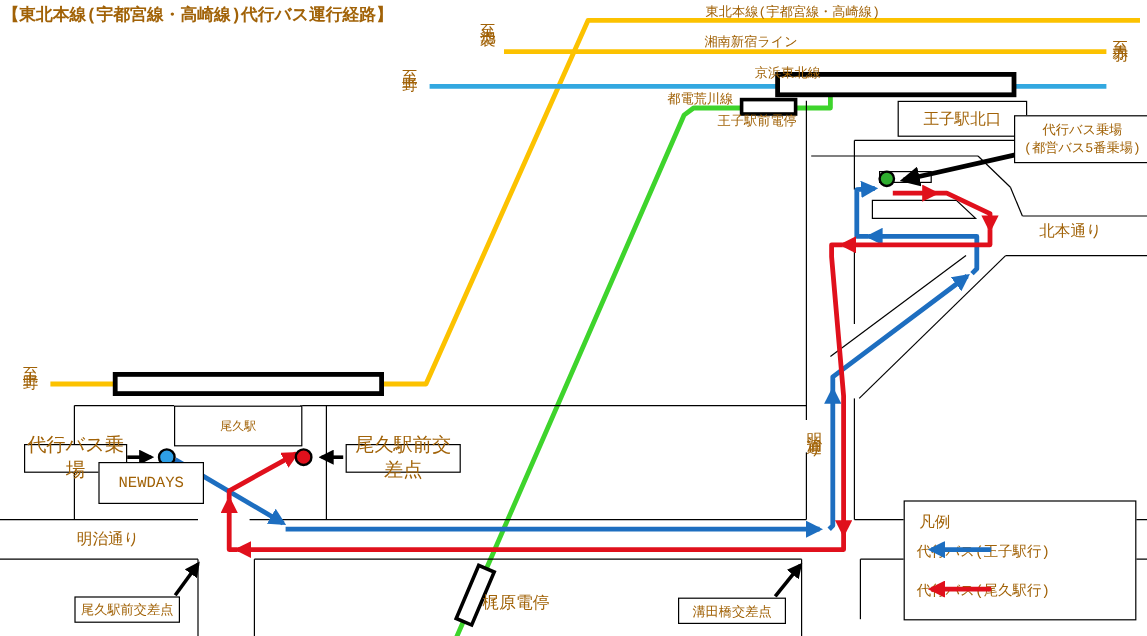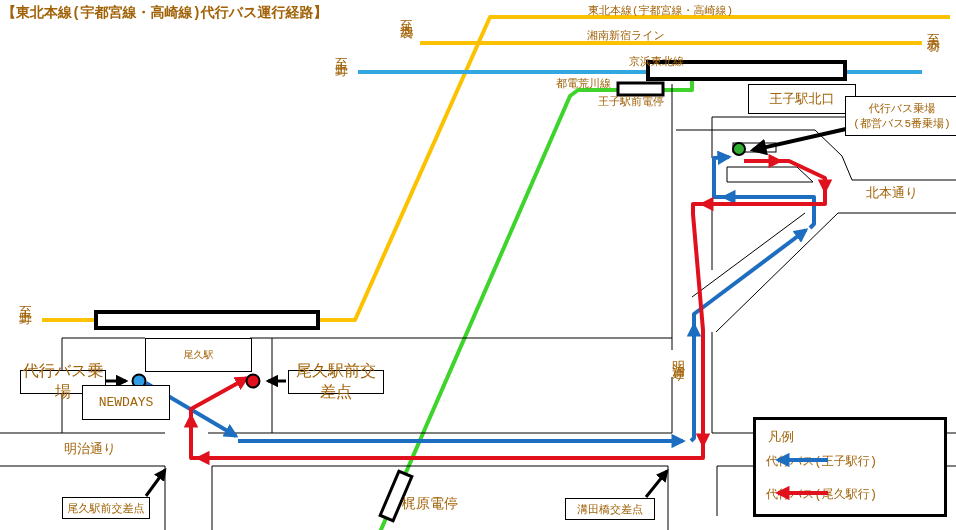--- a/index.html
+++ b/index.html
@@ -15,21 +15,21 @@
   .vlbl{
     position:absolute;writing-mode:vertical-rl;text-orientation:upright;
     font-size:13px;letter-spacing:3px;white-space:nowrap;
   }
   .box{
     position:absolute;background:#fff;border:1px solid #000;
     display:flex;align-items:center;justify-content:center;text-align:center;
   }
   .legend{
     position:absolute;left:753px;top:417px;width:194px;height:100px;
-    background:#fff;border:3px solid #000000;box-sizing:border-box;
+    background:#fff;border:1px solid #000000;box-sizing:border-box;
   }
   .legend .cap{position:absolute;left:12px;top:8px;font-size:13px;}
   .legend .row{position:absolute;left:10px;display:flex;align-items:center;gap:10px;font-size:12px;}
 </style>
 </head>
 <body>
 
 <div class="canvas">
 
   <svg width="956" height="530" viewBox="0 0 956 530">

